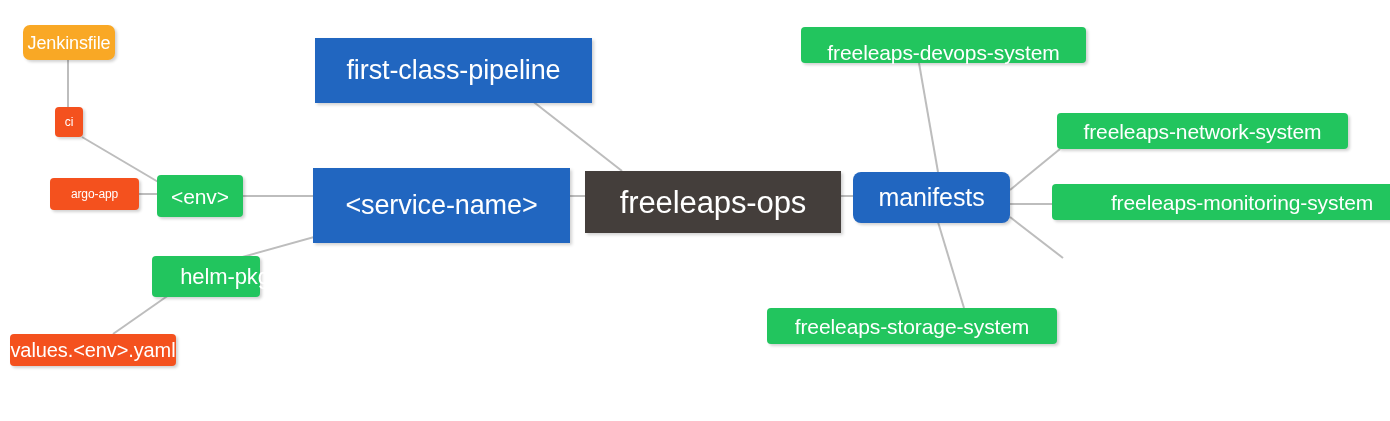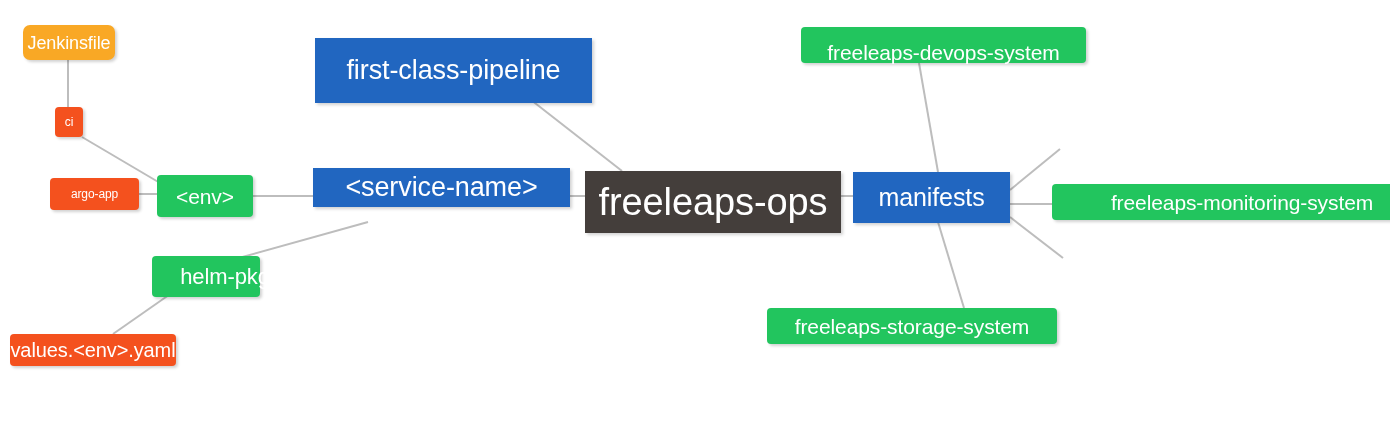--- a/index.html
+++ b/index.html
@@ -38,31 +38,31 @@
     box-sizing: border-box;
     color: #ffffff;
     white-space: nowrap;
     line-height: 1;
     box-shadow: 2px 2px 3px rgba(0,0,0,0.18);
     letter-spacing: -0.1px;
   }
   .node-root {
     background: #443e3b;
     border-radius: 0px;
-    font-size: 38px;
+    font-size: 31px;
     text-align: right;
   }
   .node-blue {
     background: #2166c0;
     border-radius: 0px;
     font-size: 27px;
   }
   .node-blue-sm {
     background: #2166c0;
-    border-radius: 0px;
+    border-radius: 8px;
     font-size: 25px;
   }
   .node-green {
     background: #22c55e;
     border-radius: 4px;
     font-size: 21px;
   }
   .node-green-md {
     background: #22c55e;
     border-radius: 4px;
@@ -111,52 +111,55 @@
   </div>
 
   <div class="node node-red" style="left:55px; top:107px; width:28px; height:30px;">
     <span>ci</span>
   </div>
 
   <div class="node node-red" style="left:33px; top:178px; width:89px; height:32px;margin-left:17px;">
     <span>argo-app</span>
   </div>
 
-  <div class="node node-green" style="left:157px; top:175px; width:96px; height:42px;">
+  <div class="node node-green" style="left:157px; top:175px; width:86px; height:42px;">
     <span>&lt;env&gt;</span>
   </div>
 
   <div class="node node-green-md" style="left:152px; top:256px; width:108px; height:41px;padding-left:38px;">
     <span>helm-pkg</span>
   </div>
 
   <div class="node node-red-sm" style="left:10px; top:334px; width:166px; height:32px;">
     <span>values.&lt;env&gt;.yaml</span>
   </div>
 
   <div class="node node-blue" style="left:315px; top:38px; width:277px; height:65px;">
     <span>first-class-pipeline</span>
   </div>
 
-  <div class="node node-blue" style="left:313px; top:168px; width:257px; height:39px;">
+  <div class="node node-blue" style="left:313px; top:168px; width:257px; height:75px;">
     <span>&lt;service-name&gt;</span>
   </div>
 
   <div class="node node-root" style="left:585px; top:171px; width:256px; height:62px;">
     <span>freeleaps-ops</span>
   </div>
 
   <div class="node node-blue-sm" style="left:853px; top:172px; width:157px; height:51px;">
     <span>manifests</span>
   </div>
 
   <div class="node node-green" style="left:801px; top:27px; width:285px; height:36px;align-items:flex-end;">
     <span>freeleaps-devops-system</span>
   </div>
 
+  <div class="node node-green" style="left:1057px; top:113px; width:291px; height:36px;">
+    <span>freeleaps-network-system</span>
+  </div>
 
   <div class="node node-green" style="left:1052px; top:184px; width:380px; height:36px;align-items:center;">
     <span>freeleaps-monitoring-system</span>
   </div>
 
 
   <div class="node node-green" style="left:767px; top:308px; width:290px; height:36px;">
     <span>freeleaps-storage-system</span>
   </div>
 

